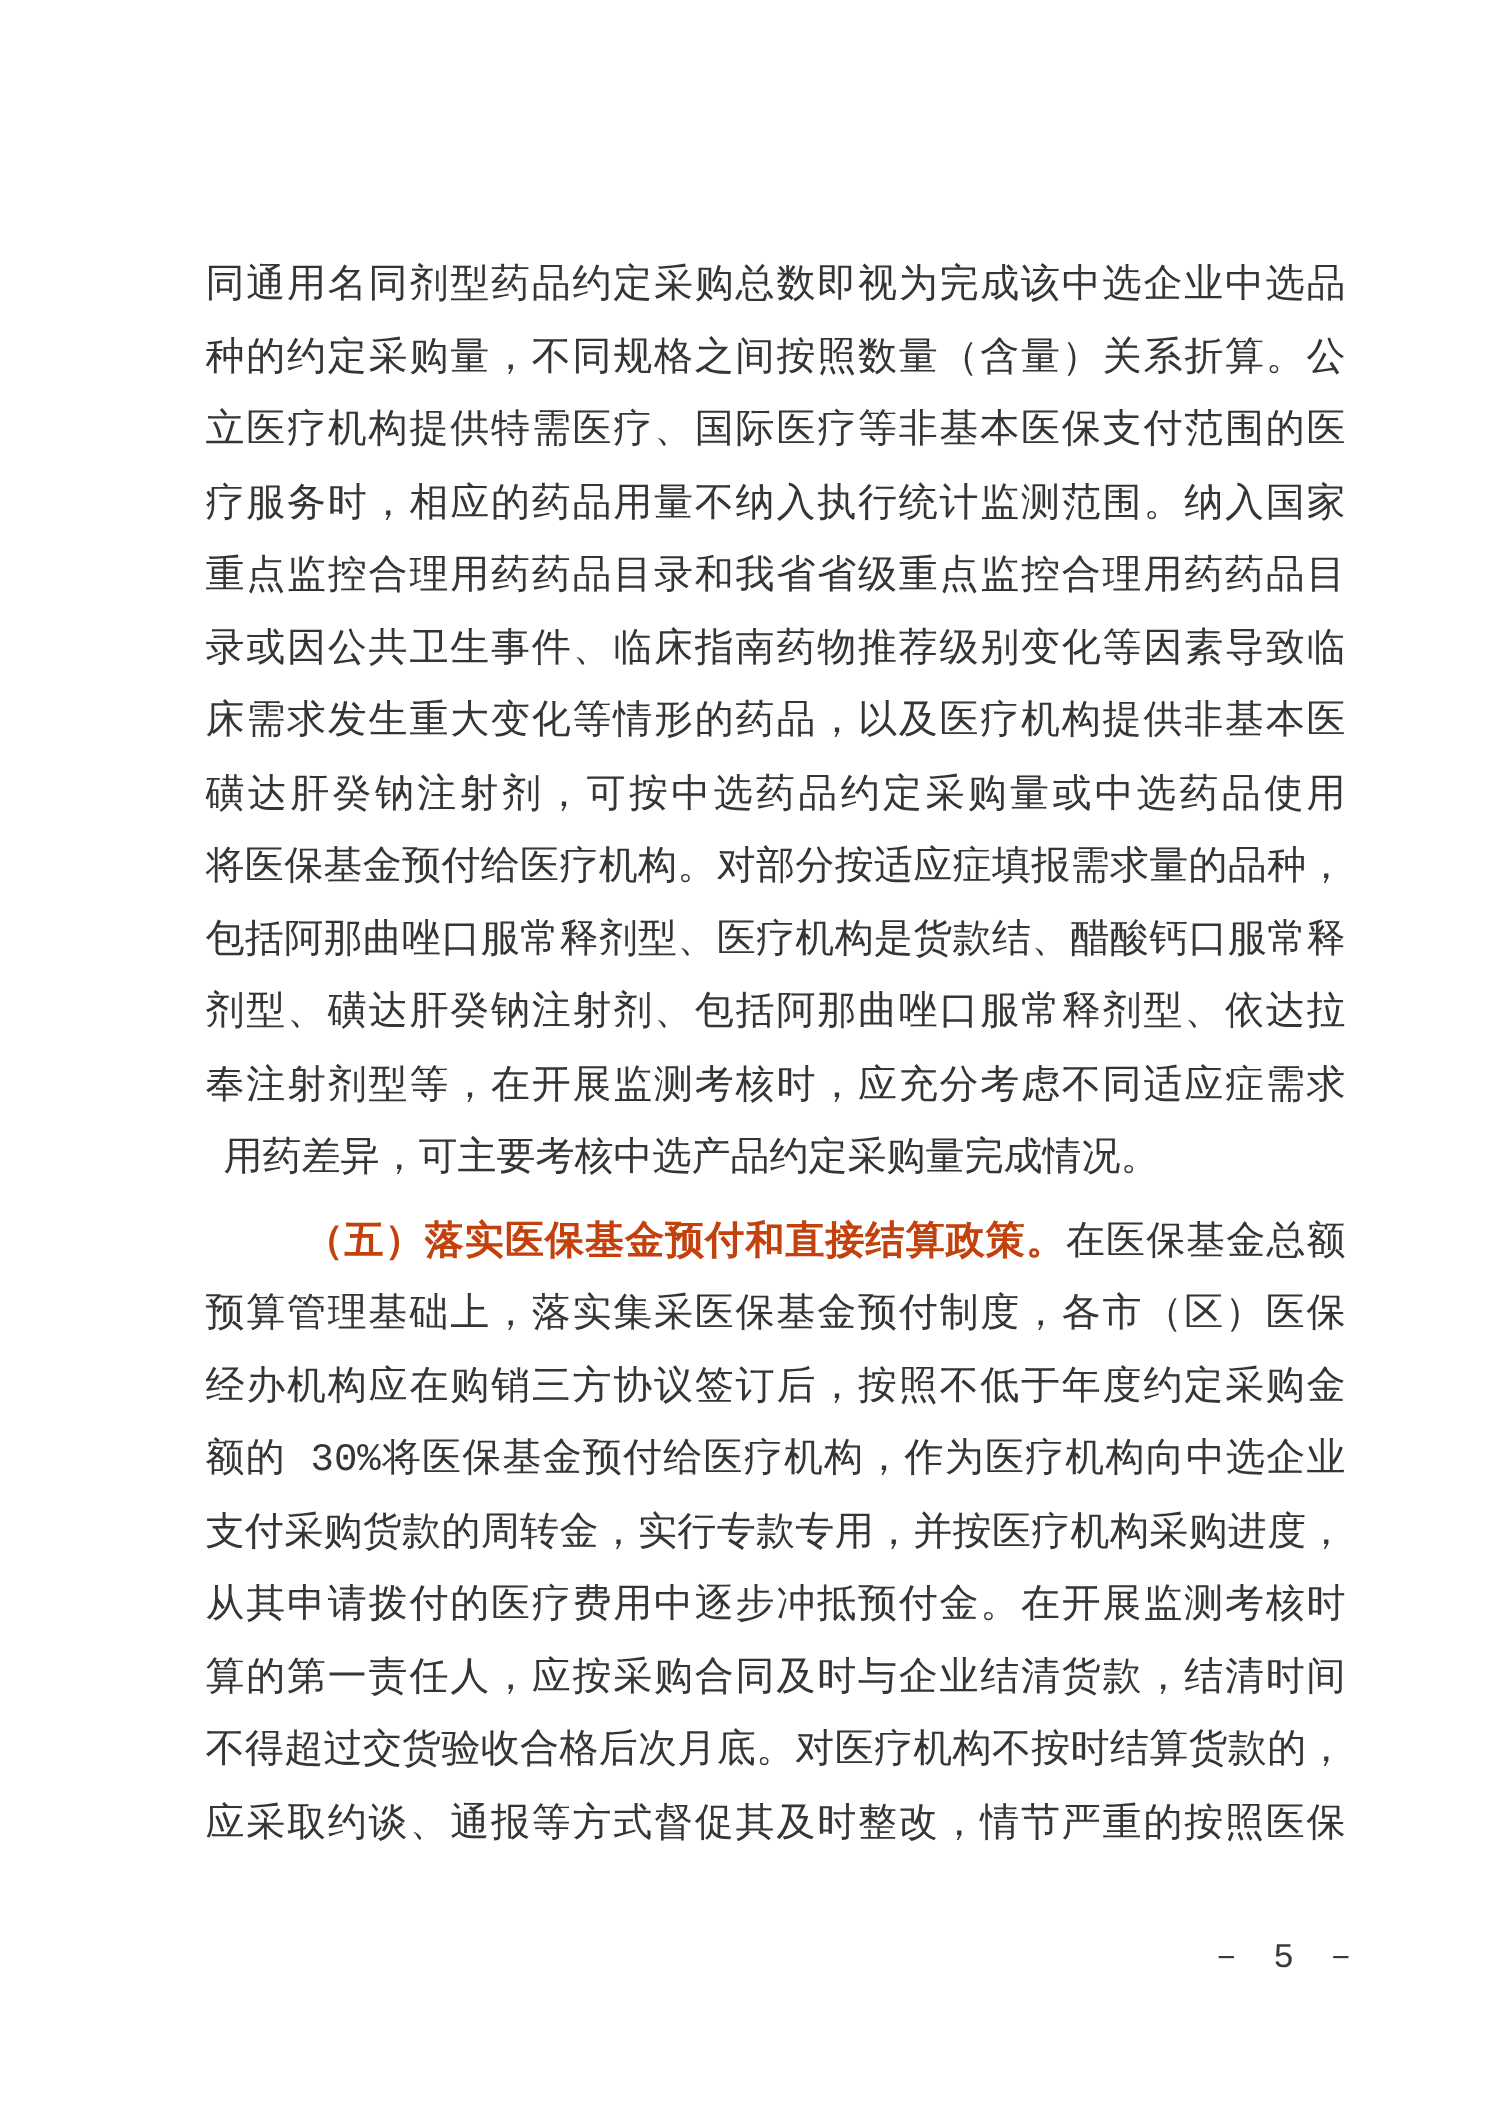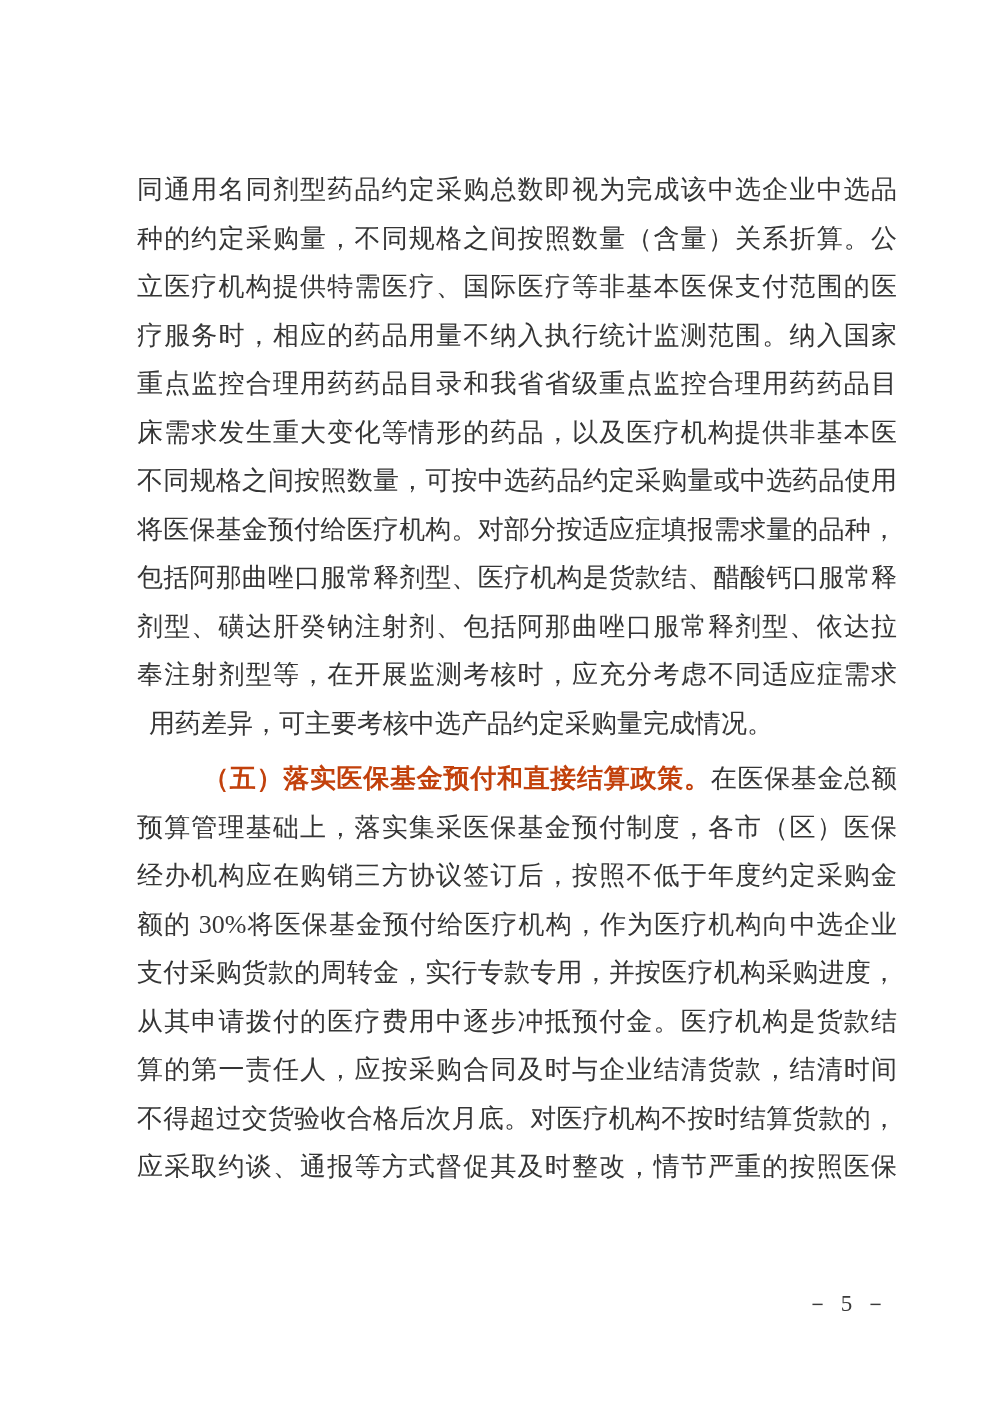--- a/index.html
+++ b/index.html
@@ -10,20 +10,21 @@
     background: #f4f4f4;
     font-family: "Liberation Serif", "DejaVu Serif", serif;
   }
   .page {
     position: relative;
     width: 1000px;
     height: 1415px;
     background: #ffffff;
     color: #353535;
     overflow: hidden;
+    font-family: Liberation Mono, monospace;
   }
   .textblock {
     position: absolute;
     left: 137px;
     top: 166px;
     width: 760px;
   }
   .para {
     margin: 0;
     padding: 0;
@@ -69,38 +70,39 @@
 
 <div class="page">
   <div class="textblock">
 
     <div class="para para1">
       <div class="tline">同通用名同剂型药品约定采购总数即视为完成该中选企业中选品</div>
       <div class="tline">种的约定采购量，不同规格之间按照数量（含量）关系折算。公</div>
       <div class="tline">立医疗机构提供特需医疗、国际医疗等非基本医保支付范围的医</div>
       <div class="tline">疗服务时，相应的药品用量不纳入执行统计监测范围。纳入国家</div>
       <div class="tline">重点监控合理用药药品目录和我省省级重点监控合理用药药品目</div>
+      <div class="tline">录或因公共卫生事件、临床指南药物推荐级别变化等因素导致临</div>
       <div class="tline">床需求发生重大变化等情形的药品，以及医疗机构提供非基本医</div>
-      <div class="tline">不同规格之间按照数量，可按中选药品约定采购量或中选药品使用</div>
+      <div class="tline">磺达肝癸钠注射剂，可按中选药品约定采购量或中选药品使用</div>
       <div class="tline">将医保基金预付给医疗机构。对部分按适应症填报需求量的品种，</div>
       <div class="tline">包括阿那曲唑口服常释剂型、医疗机构是货款结、醋酸钙口服常释</div>
       <div class="tline">剂型、磺达肝癸钠注射剂、包括阿那曲唑口服常释剂型、依达拉</div>
       <div class="tline">奉注射剂型等，在开展监测考核时，应充分考虑不同适应症需求</div>
       <div class="tline para-end">用药差异，可主要考核中选产品约定采购量完成情况。</div>
     </div>
 
     <div class="para para2">
       <div class="tline indent-first">
         <span class="bold-seg">（五）落实医保基金预付和直接结算政策。</span><span>在医保基金总额</span>
       </div>
       <div class="tline">预算管理基础上，落实集采医保基金预付制度，各市（区）医保</div>
       <div class="tline">经办机构应在购销三方协议签订后，按照不低于年度约定采购金</div>
       <div class="tline">额的 30%将医保基金预付给医疗机构，作为医疗机构向中选企业</div>
       <div class="tline">支付采购货款的周转金，实行专款专用，并按医疗机构采购进度，</div>
-      <div class="tline">从其申请拨付的医疗费用中逐步冲抵预付金。医疗机构是货款结</div>
+      <div class="tline">从其申请拨付的医疗费用中逐步冲抵预付金。在开展监测考核时</div>
       <div class="tline">算的第一责任人，应按采购合同及时与企业结清货款，结清时间</div>
       <div class="tline">不得超过交货验收合格后次月底。对医疗机构不按时结算货款的，</div>
       <div class="tline">应采取约谈、通报等方式督促其及时整改，情节严重的按照医保</div>
     </div>
 
   </div>
 
   <div class="footer-num">－ 5 －</div>
 </div>
 

